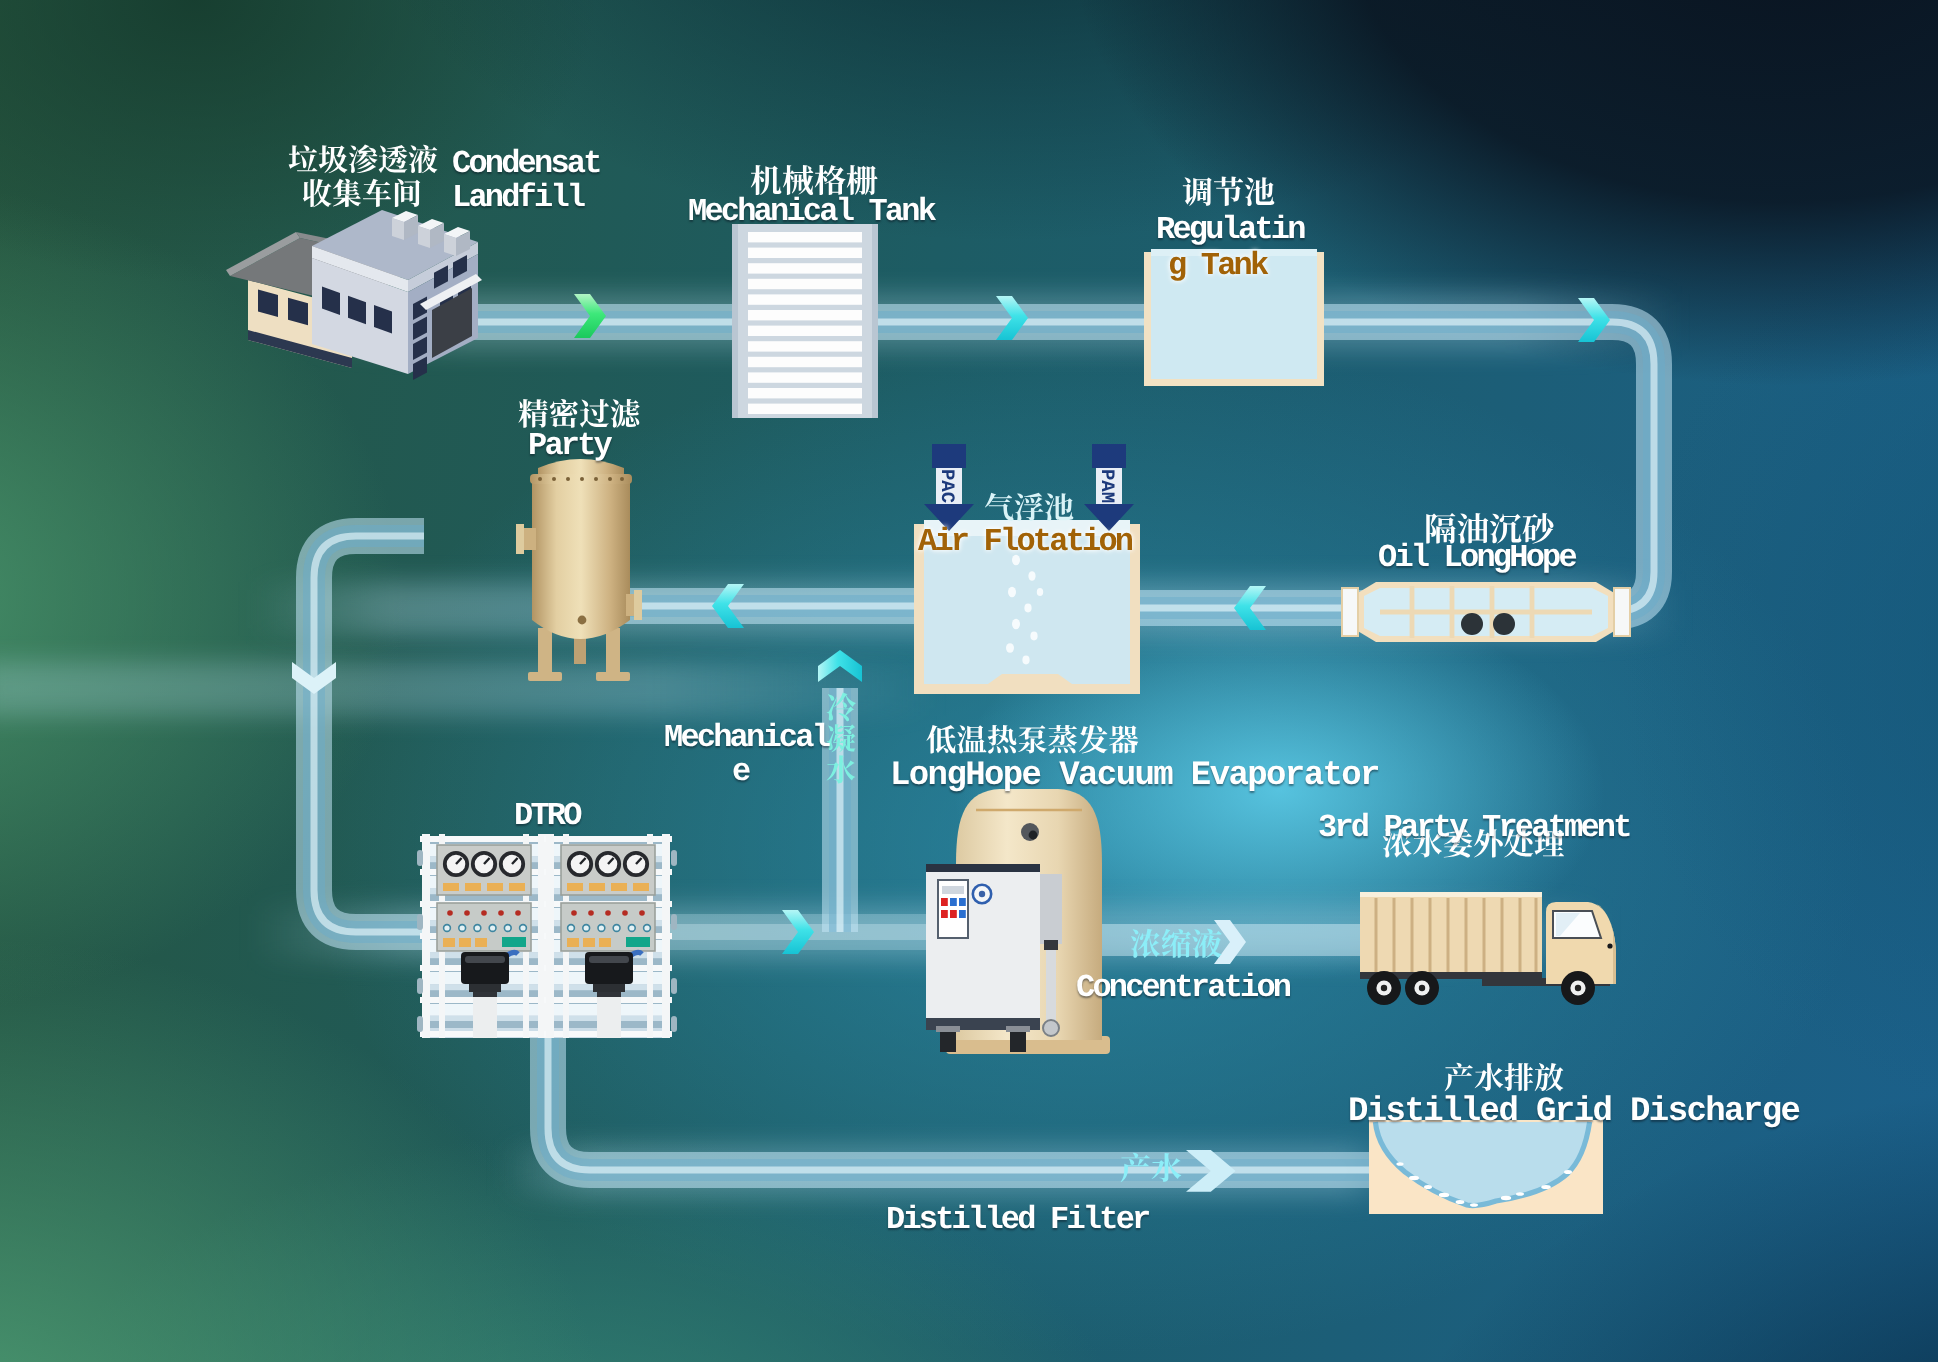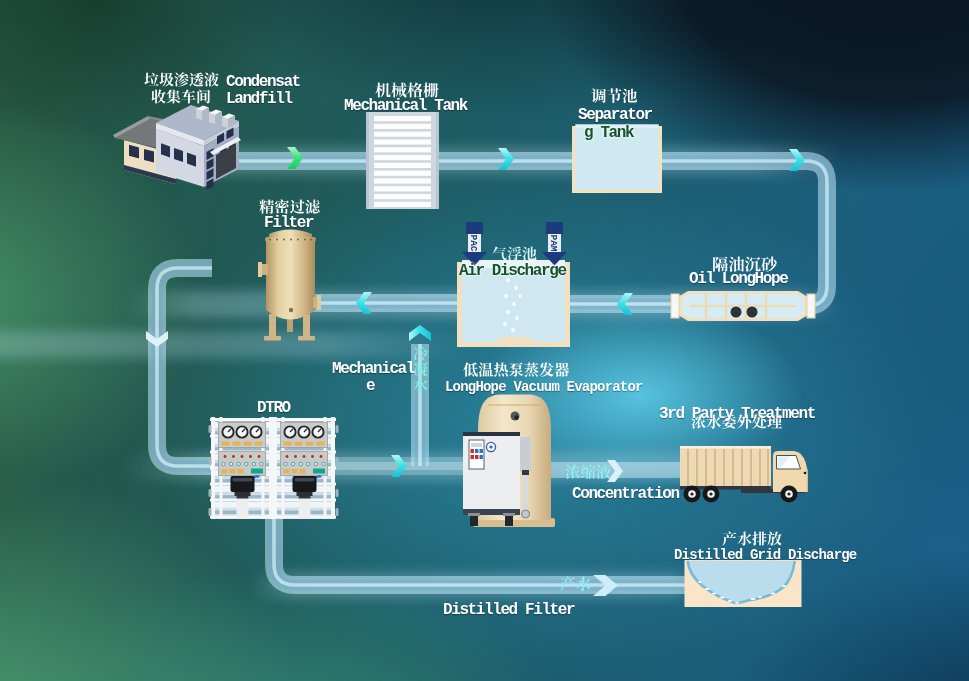--- a/index.html
+++ b/index.html
@@ -13,22 +13,22 @@
 radial-gradient(42% 48% at -6% 44%, rgba(72,148,108,0.95) 0%, rgba(72,148,108,0) 64%),
 radial-gradient(52% 58% at -2% 106%, rgba(76,154,114,0.98) 0%, rgba(76,154,114,0) 64%),
 radial-gradient(46% 40% at 30% 108%, rgba(52,130,114,0.95) 0%, rgba(52,130,114,0) 62%),
 radial-gradient(58% 54% at 108% 114%, rgba(5,36,58,0.98) 0%, rgba(5,36,58,0) 64%),
 radial-gradient(34% 56% at 104% 48%, rgba(19,86,116,0.6) 0%, rgba(19,86,116,0) 60%),
 radial-gradient(56% 52% at 56% 62%, rgba(44,140,172,0.75) 0%, rgba(44,140,172,0) 72%),
 linear-gradient(100deg, #26563f 0%, #1d5c64 45%, #1b608b 100%);}
 .band{position:absolute;filter:blur(6px)}
 .zh{position:absolute}
 .lt{position:absolute;color:#fff;font-weight:bold;font-size:16px;letter-spacing:-1.4px;white-space:pre;text-shadow:0 1px 1px rgba(10,20,30,0.45)}
-.lt.sm{font-size:14px;letter-spacing:-0.8px}
-.lt.dk{color:#14532d;text-shadow:0 0 3px rgba(255,255,255,0.9),0 0 2px rgba(255,255,255,0.9)}
+.lt.sm{font-size:17px;letter-spacing:-0.8px}
+.lt.dk{color:#a16207;text-shadow:0 0 3px rgba(255,255,255,0.9),0 0 2px rgba(255,255,255,0.9)}
 </style></head>
 <body>
 <div id="bg"></div>
 
 <div class="band" style="left:150px;top:147px;width:690px;height:28px;background:linear-gradient(to right,transparent,rgba(195,232,246,0.26) 12%,rgba(195,232,246,0.26) 88%,transparent)"></div>
 <div class="band" style="left:125px;top:291px;width:715px;height:27px;background:linear-gradient(to right,transparent,rgba(190,228,244,0.30) 10%,rgba(190,228,244,0.30) 92%,transparent)"></div>
 <div class="band" style="left:-10px;top:331px;width:480px;height:27px;background:linear-gradient(to right,rgba(190,230,242,0.26),rgba(190,230,242,0.26) 70%,transparent)"></div>
 <div class="band" style="left:125px;top:453px;width:680px;height:27px;background:linear-gradient(to right,transparent,rgba(190,228,244,0.30) 12%,rgba(190,228,244,0.30) 88%,transparent)"></div>
 <div class="band" style="left:250px;top:573px;width:445px;height:25px;background:linear-gradient(to right,transparent,rgba(190,228,244,0.28) 10%,rgba(190,228,244,0.28) 95%,transparent)"></div>
 
@@ -598,25 +598,25 @@
     <use href="#zc14" transform="translate(45.00,13.20) scale(0.015000,-0.015000)"></use>
   </svg>
 <svg class="zh" style="left:560.0px;top:576.0px" width="33" height="22" fill="#8ceef8">
     <use href="#zc0" transform="translate(0.00,13.64) scale(0.015500,-0.015500)"></use>
     <use href="#zc20" transform="translate(15.50,13.64) scale(0.015500,-0.015500)"></use>
   </svg>
 
 <div class="lt" style="left:226px;top:73px">Condensat</div>
 <div class="lt" style="left:226px;top:89.5px">Landfill</div>
 <div class="lt" style="left:344px;top:96.5px">Mechanical Tank</div>
-<div class="lt" style="left:578px;top:106px">Separator</div>
+<div class="lt" style="left:578px;top:106px">Regulatin</div>
 <div class="lt dk" style="left:584px;top:123.5px">g Tank</div>
 <div class="lt" style="left:689px;top:269.5px">Oil LongHope</div>
-<div class="lt dk" style="left:459px;top:261.5px">Air Discharge</div>
-<div class="lt" style="left:264px;top:213.5px">Filter</div>
+<div class="lt dk" style="left:459px;top:261.5px">Air Flotation</div>
+<div class="lt" style="left:264px;top:213.5px">Party</div>
 <div class="lt" style="left:332px;top:360px">Mechanical</div>
 <div class="lt" style="left:366px;top:376.5px">e</div>
 <div class="lt" style="left:257px;top:399px">DTRO</div>
 <div class="lt sm" style="left:445px;top:378.5px">LongHope Vacuum Evaporator</div>
-<div class="lt" style="left:572px;top:484.5px">Concentration</div>
+<div class="lt" style="left:538px;top:484.5px">Concentration</div>
 <div class="lt" style="left:659px;top:405px">3rd Party Treatment</div>
 <div class="lt sm" style="left:674px;top:547px">Distilled Grid Discharge</div>
 <div class="lt" style="left:443px;top:600.5px">Distilled Filter</div>
 
 </body></html>

